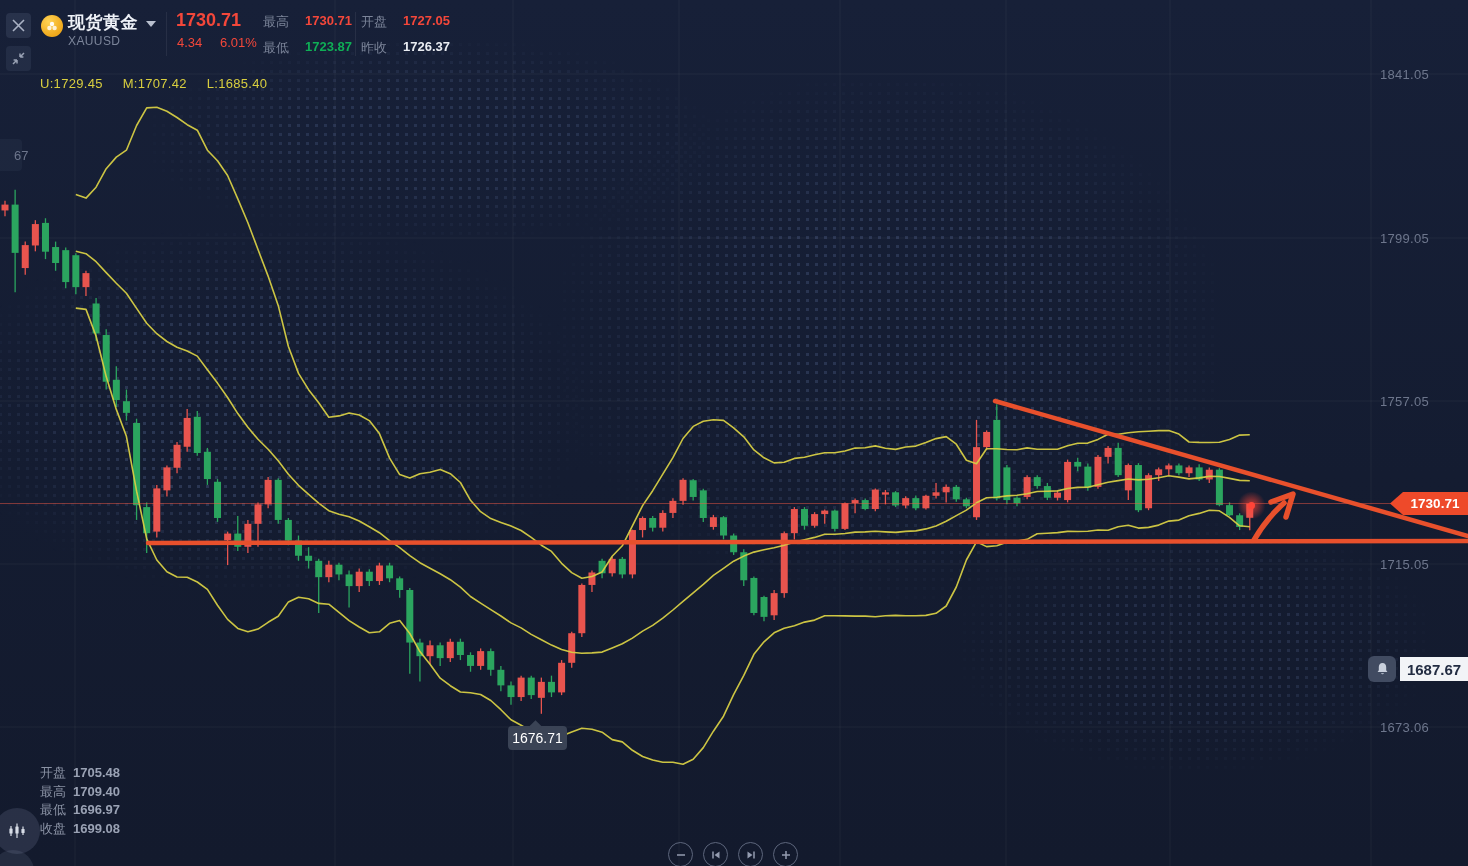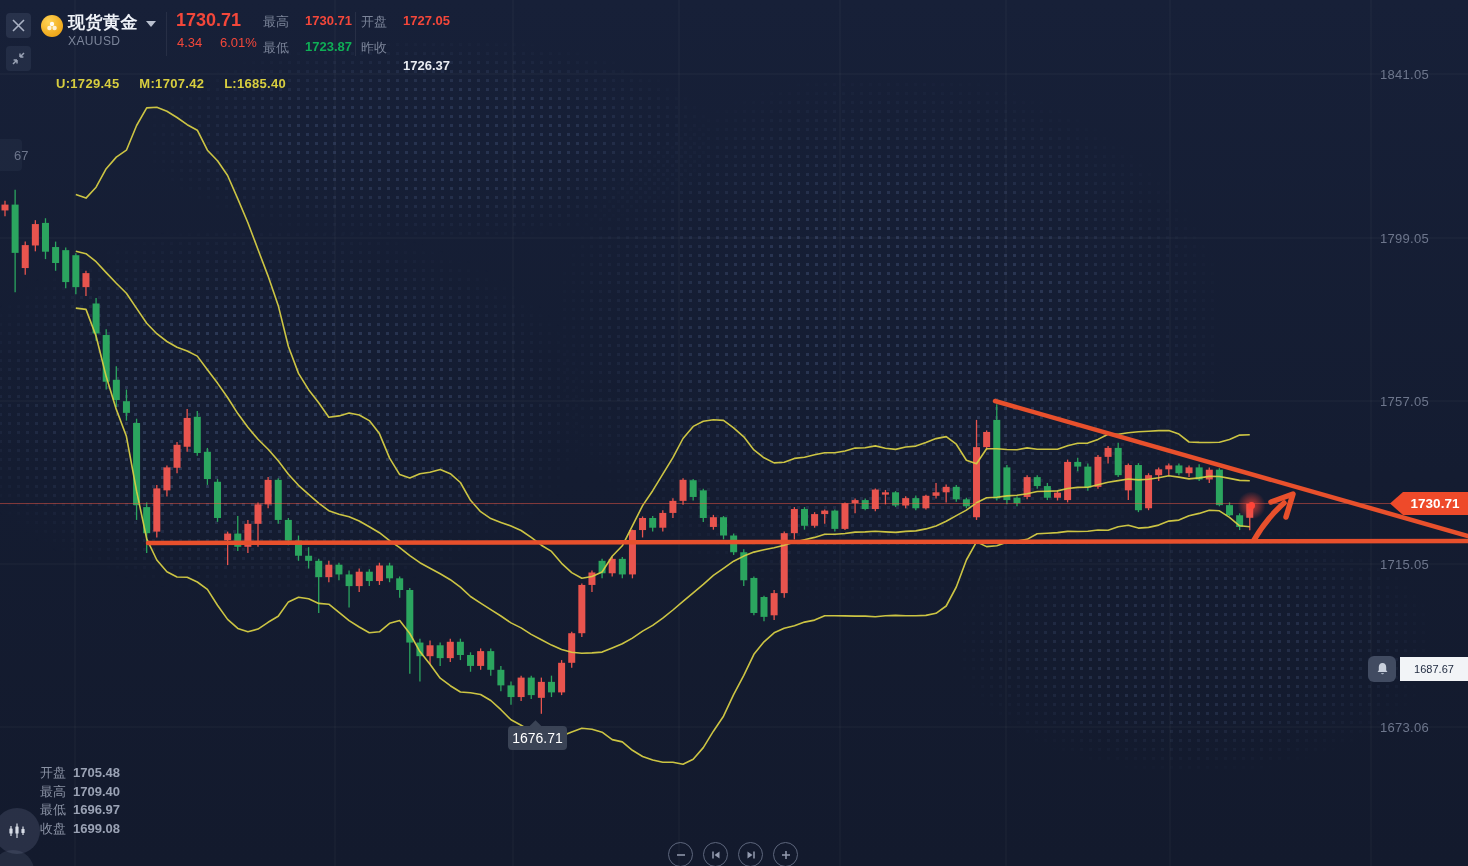--- a/index.html
+++ b/index.html
@@ -31,40 +31,40 @@
   #symbol-name .caret { width:0; height:0; border-left:5px solid transparent; border-right:5px solid transparent;
                  border-top:6px solid #b9c0cf; margin-left:8px; margin-top:3px; }
   #symbol-code { position:absolute; left:68px; top:34px; font-size:12px; color:#7b8499; letter-spacing:.4px; }
   #last-price { position:absolute; left:176px; top:10px; font-size:18px; font-weight:bold; color:#f4473a; }
   #change-row { position:absolute; left:177px; top:35px; font-size:13px; color:#f4473a; }
   #change-row span { margin-right:14px; }
   .stat-col { position:absolute; top:13px; font-size:13px; }
   .stat-row { display:flex; margin-bottom:8px; }
   .stat-label { color:#7b8499; width:32px; }
   .stat-value { margin-left:10px; font-weight:bold; }
-  .tone-up { color:#f4473a; } .tone-down { color:#0fae56; } .tone-neutral { color:#e9ecf2;margin-top:19px; }
+  .tone-up { color:#f4473a; } .tone-down { color:#0fae56; } .tone-neutral { color:#e9ecf2; }
   .hdr-divider { position:absolute; top:12px; width:1px; height:44px; background:rgba(255,255,255,0.07); }
-  #indicator { position:absolute; left:56px; top:76px; font-size:13px; color:#d8ce3f; letter-spacing:.3px;font-weight:bold; }
+  #indicator { position:absolute; left:40px; top:76px; font-size:13px; color:#d8ce3f; letter-spacing:.3px; }
   #indicator span { margin-right:16px; }
 
   
   .y-label { position:absolute; right:8px; width:80px; text-align:left; font-size:13px;
              color:#6d768c; transform:translateY(-50%); letter-spacing:.3px; }
   #partial-left-label { position:absolute; left:0; top:139px; width:22px; height:32px;
              background:rgba(160,175,205,0.06); border-radius:0 4px 4px 0; color:#6d768c;
              font-size:13px; display:flex; align-items:center; padding-left:14px; }
   #price-badge { position:absolute; left:1390px; top:492px; width:78px; height:23px;
              background:#ee4a2a; color:#fff; font-size:13.5px; font-weight:bold;
              display:flex; align-items:center; justify-content:center; padding-left:12px;
              clip-path:polygon(13px 0, 100% 0, 100% 100%, 13px 100%, 0 50%); }
   #alert-bell { position:absolute; left:1368px; top:656px; width:28px; height:26px;
              background:#414b61; border-radius:6px; display:flex; align-items:center;
              justify-content:center; cursor:pointer; }
   #alert-value { position:absolute; left:1400px; top:657px; width:68px; height:24px;
-             background:#f2f4f7; color:#222c42; font-size:11px; font-weight:normal;
+             background:#f2f4f7; color:#222c42; font-size:15px; font-weight:bold;
              display:flex; align-items:center; justify-content:center; }
 
   
   #low-tooltip { position:absolute; left:508px; top:726px; width:59px; height:24px;
              background:#3a4355; border-radius:4px; color:#fff; font-size:14px;
              display:flex; align-items:center; justify-content:center; }
   #low-tooltip .tip { position:absolute; left:23px; top:-4px; width:9px; height:9px;
              background:#3a4355; transform:rotate(45deg); }
 
   

